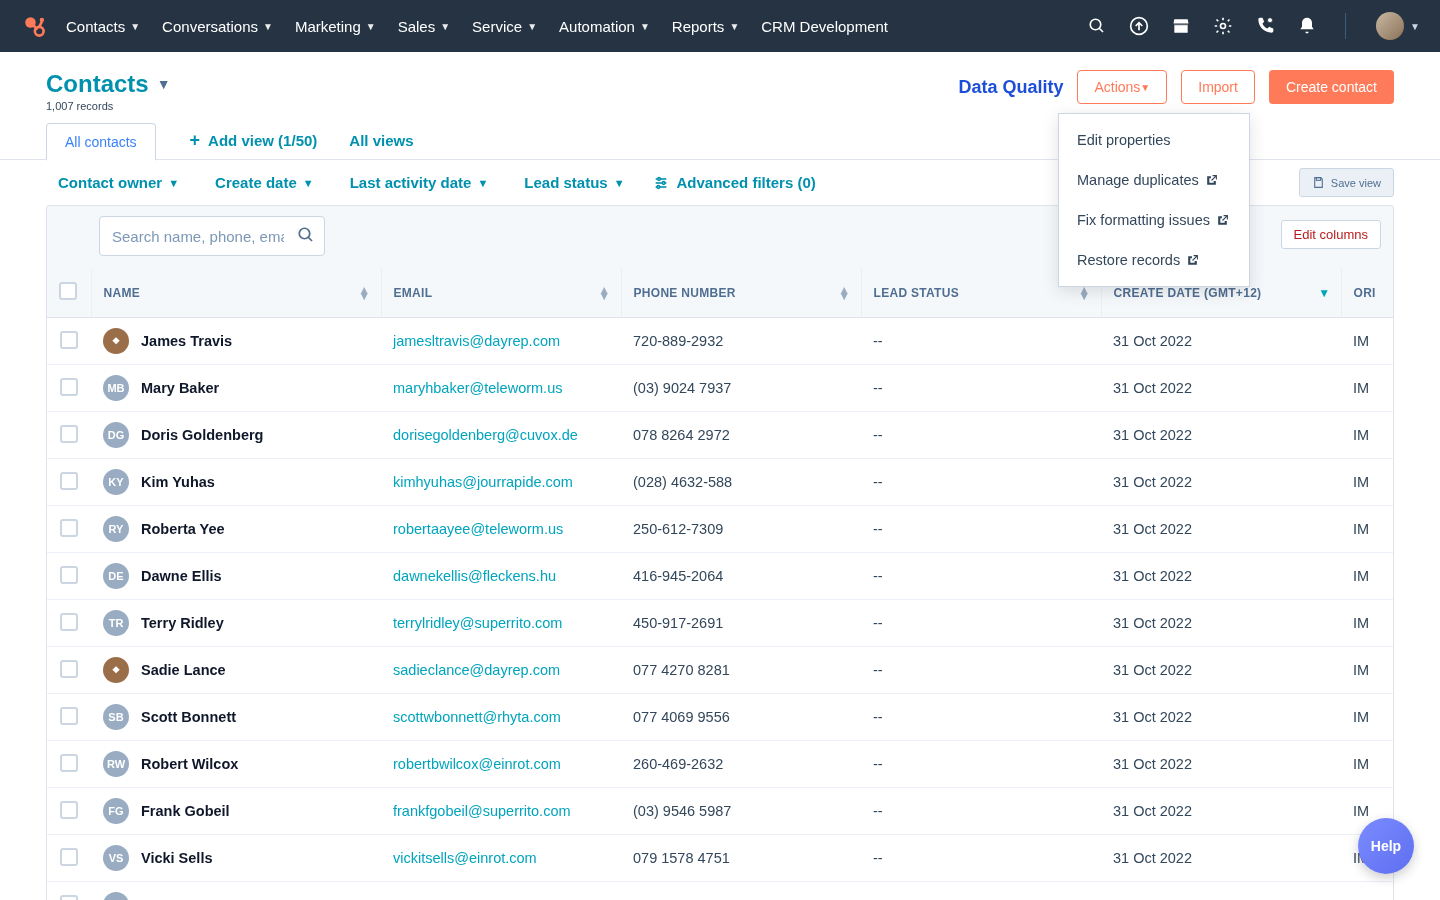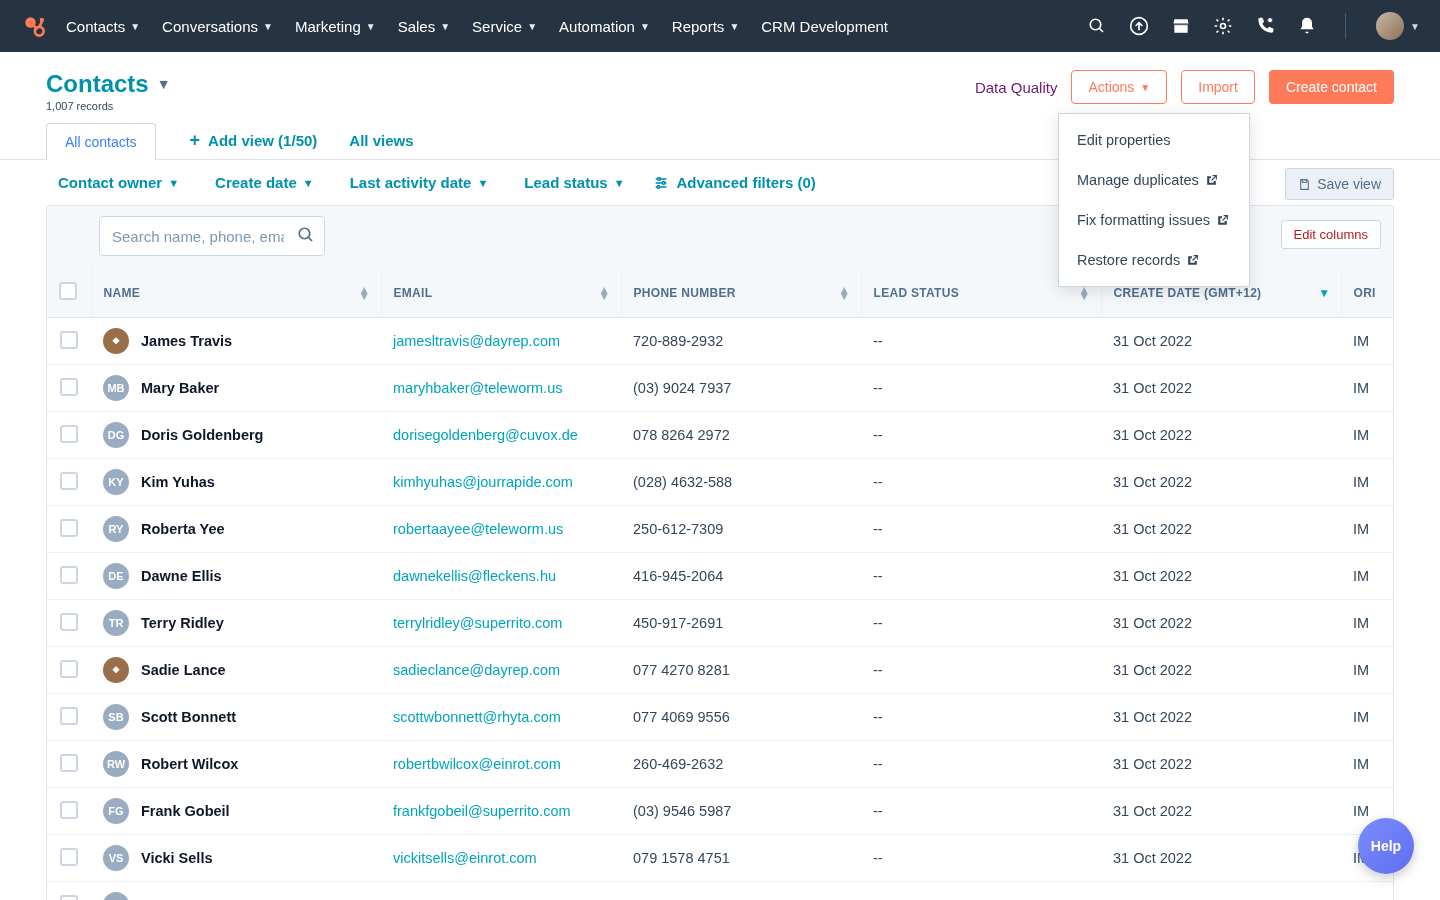--- a/index.html
+++ b/index.html
@@ -17,40 +17,40 @@
   .nav-divider { width:1px; height:26px; background:#425b76; margin:0 6px; }
   .avatar-img { width:28px;height:28px;border-radius:50%; background:linear-gradient(135deg,#c9b8a5,#8a7256); margin-left:2px;}
   
   .page-head { padding: 18px 46px 10px 46px; display:flex; align-items:flex-start; }
   .title-wrap { display:flex; flex-direction:column; }
   .title-row { display:flex; align-items:center; gap:8px; color:#0091ae; font-weight:600; font-size:24px; cursor:pointer;}
   .title-row .chev { font-size:14px; color:#516f90;}
   .records { font-size:11px; color:#33475b; margin-top:2px;}
   .head-spacer{flex:1;}
   .head-actions { display:flex; align-items:center; gap:14px; }
-  .link-dq { color:#701a75; font-weight:400; font-size:15px; cursor:pointer;}
-  .btn { border-radius:4px; padding:8px 16px; font-size:14px; font-weight:500; cursor:pointer; display:inline-flex; align-items:center; gap:6px; border:1px solid transparent;}
+  .link-dq { color:#1d4ed8; font-weight:700; font-size:18px; cursor:pointer;}
+  .btn { border-radius:4px; padding:8px 16px; font-size:14px; font-weight:500; cursor:pointer; display:inline-flex; align-items:center; border:1px solid transparent;}
   .btn-outline-orange { background:#fff; border-color:#ff7a59; color:#ff7a59; }
   .btn-orange { background:#ff7a59; color:#fff; }
   
   .actions-menu { position:absolute; top:113px; right:190px; width:192px; background:#fff; border:1px solid #cbd6e2; border-radius:0; box-shadow:0 4px 16px rgba(0,0,0,0.12); padding:6px 0; z-index:50; }
   .actions-menu .mi { padding:12px 18px; font-size:14.5px; color:#33475b; cursor:pointer; display:flex; align-items:center; gap:6px;}
   .ext-icon { width:13px;height:13px; }
   
   .viewbar { display:flex; align-items:stretch; padding:0 0 0 46px; border-bottom:1px solid #dfe3eb; height:38px;}
   .tab { border:1px solid #cbd6e2; border-bottom:none; border-radius:4px 4px 0 0; background:#fff; padding:0 18px; display:flex; align-items:center; font-size:14px; color:#3b82f6; position:relative; top:1px; height:38px; margin-right:18px;}
   .tab.active { border-bottom:2px solid #fff; }
   .view-link { color:#0091ae; font-weight:600; font-size:15px; display:flex; align-items:center; gap:8px; padding:0 16px; cursor:pointer;}
   .view-link .plus { font-weight:700; font-size:18px; color:#0091ae;}
   
   .filterbar { display:flex; align-items:center; gap:28px; padding:14px 46px 14px 58px; position:relative; }
   .fchip { color:#0091ae; font-weight:600; font-size:15px; display:flex; align-items:center; gap:6px; cursor:pointer; }
   .fchip .chev{font-size:11px;}
   .adv { display:flex; align-items:center; gap:8px; color:#0091ae; font-weight:600; font-size:15px; cursor:pointer;}
-  .save-view-btn { position:absolute; right:46px; top:8px; border:1px solid #cbd6e2; background:#eaf0f6; color:#516f90; border-radius:3px; padding:7px 12px; font-size:14px; display:flex; gap:6px; align-items:center;}
+  .save-view-btn { position:absolute; right:46px; top:8px; border:1px solid #cbd6e2; background:#eaf0f6; color:#516f90; border-radius:3px; padding:7px 12px; font-size:11px; display:flex; gap:6px; align-items:center;}
   
   .subbar { display:flex; align-items:center; padding:10px 46px 12px 52px; border:1px solid #dfe3eb; border-bottom:none; margin:0 46px; border-radius:4px 4px 0 0; background:#f5f8fa; position:relative;}
   .search-wrap { position:relative; width:226px; }
   .search-input { width:100%; height:40px; border:1px solid #cbd6e2; border-radius:4px; padding:0 40px 0 12px; font-size:15px; color:#33475b; background:#fff;}
   .search-input::placeholder { color:#7c98b6; }
   .search-icon-btn { position:absolute; right:10px; top:10px; color:#516f90; cursor:pointer;}
   .edit-cols { position:absolute; right:12px; top:14px; border:1px solid #cbd6e2; background:#fff; border-radius:3px; padding:6px 12px; font-size:13px; color:#b91c1c; cursor:pointer;}
   
   .table-wrap { margin:0 46px; border:1px solid #dfe3eb; border-top:none; overflow:hidden; }
   table { width:100%; border-collapse:collapse; table-layout:fixed;}

